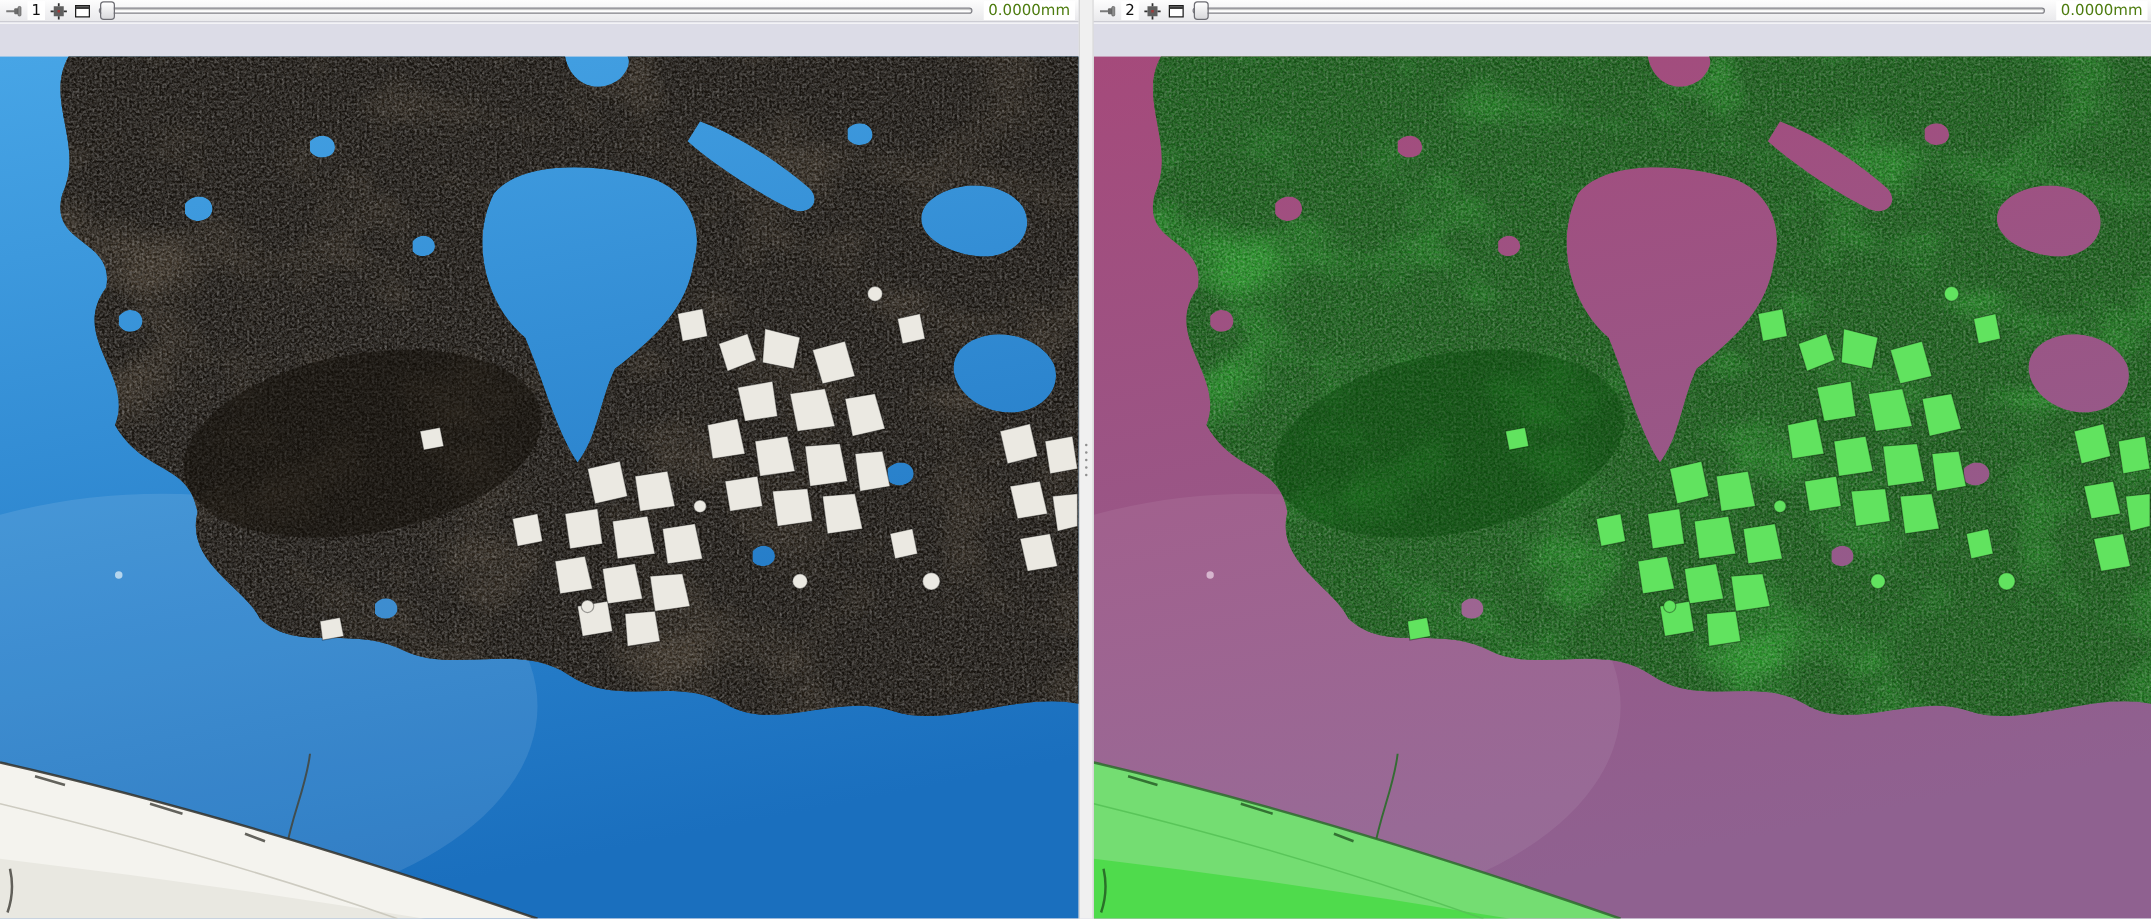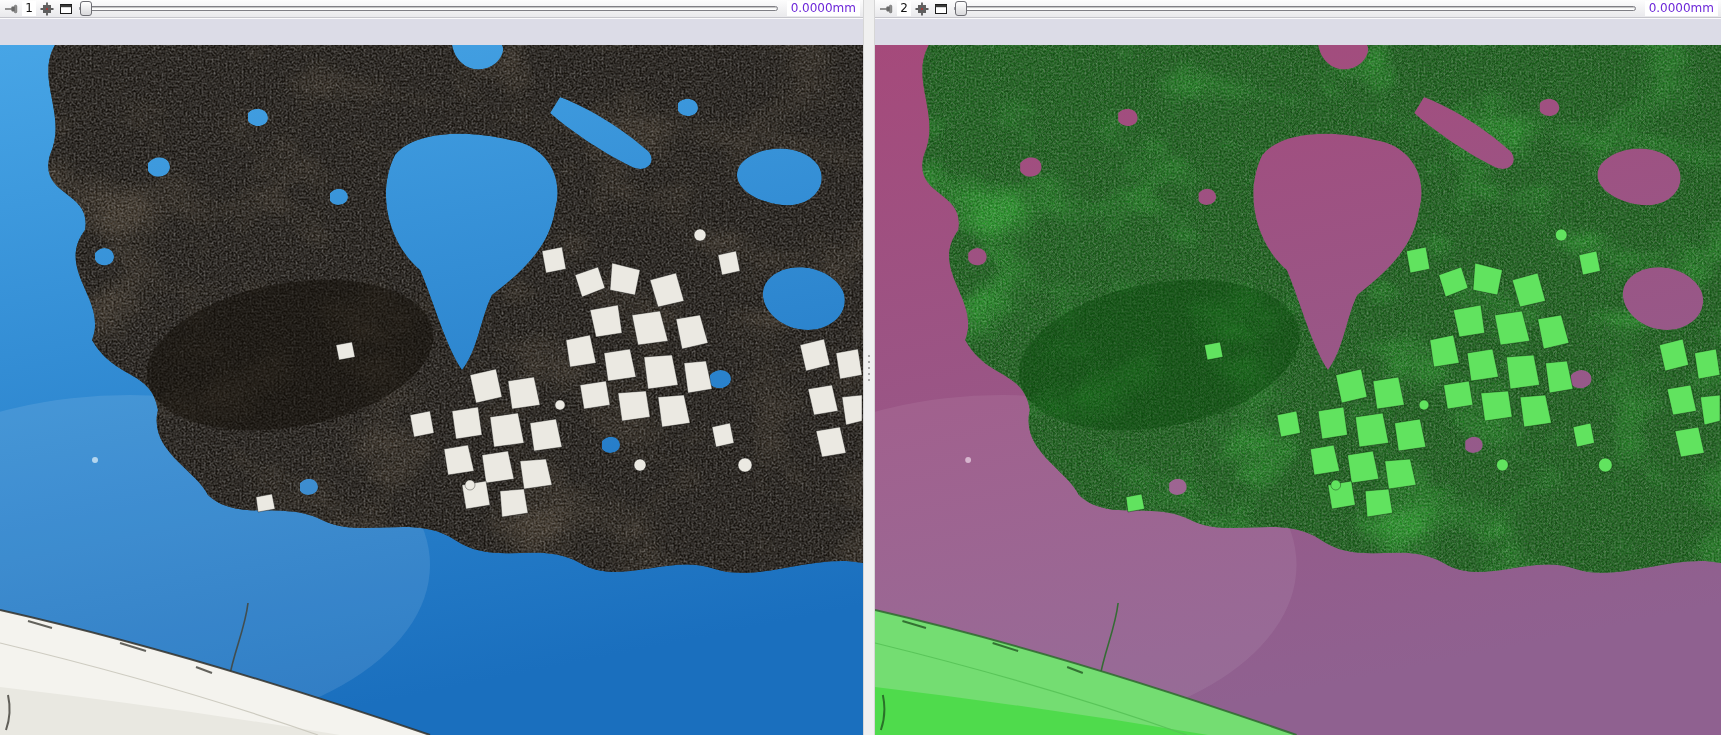--- a/index.html
+++ b/index.html
@@ -20,21 +20,21 @@
              background:none; border:none; padding:0; cursor:pointer; }
   .idx { background:#ffffff; min-width:14px; height:15px; line-height:15px; text-align:center;
          font-size:12px; color:#111; }
   .slider { position:relative; flex:1; height:18px; margin:0 6px 0 2px; cursor:pointer; }
   .groove { position:absolute; left:0; right:0; top:6px; height:5px; background:#ffffff;
             border:1px solid #7f7f85; border-radius:3px;
             box-shadow:inset 0 1px 1px rgba(0,0,0,.25); }
   .handle { position:absolute; left:1px; top:1px; width:12px; height:15px;
             background:linear-gradient(#ffffff,#d9d9dc); border:1px solid #6d6d73; border-radius:3px; cursor:grab; }
   .meas { background:#ffffff; padding:0 4px; height:15px; line-height:15px;
-          font-size:12px; color:#6d28d9; white-space:nowrap; }
+          font-size:12px; color:#4d7c0f; white-space:nowrap; }
 
   .strip { height:27px; flex:0 0 27px; background:#dcdce7; border-top:1px solid #fafafc; }
   .canvas { flex:1; overflow:hidden; position:relative; cursor:crosshair; }
   .canvas svg { display:block; width:100%; height:100%; }
   .defs-holder { position:absolute; width:0; height:0; overflow:hidden; }
 </style>
 </head>
 <body>
 
 <svg class="defs-holder" aria-hidden="true">

